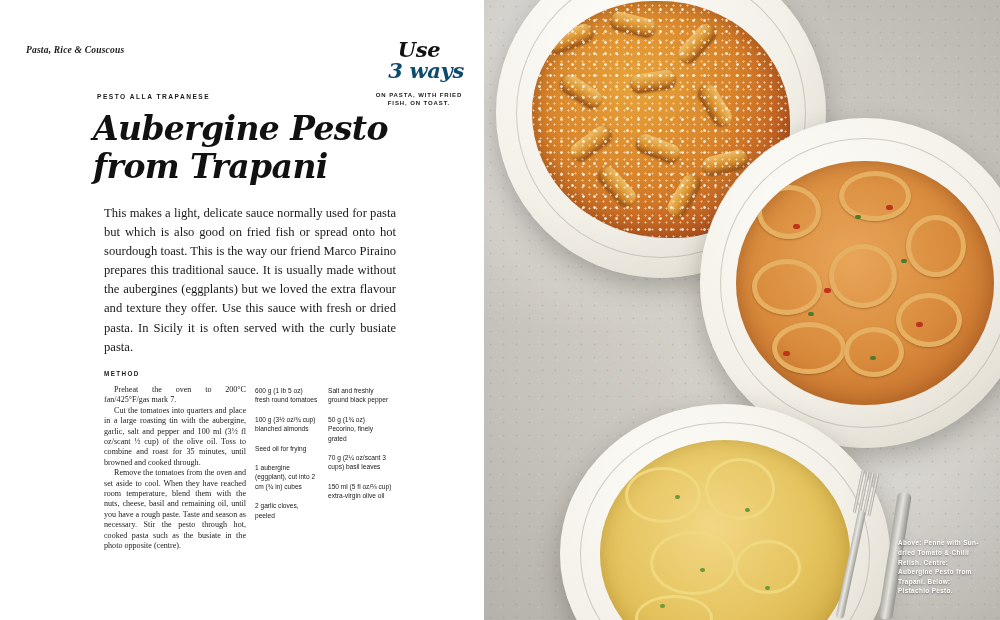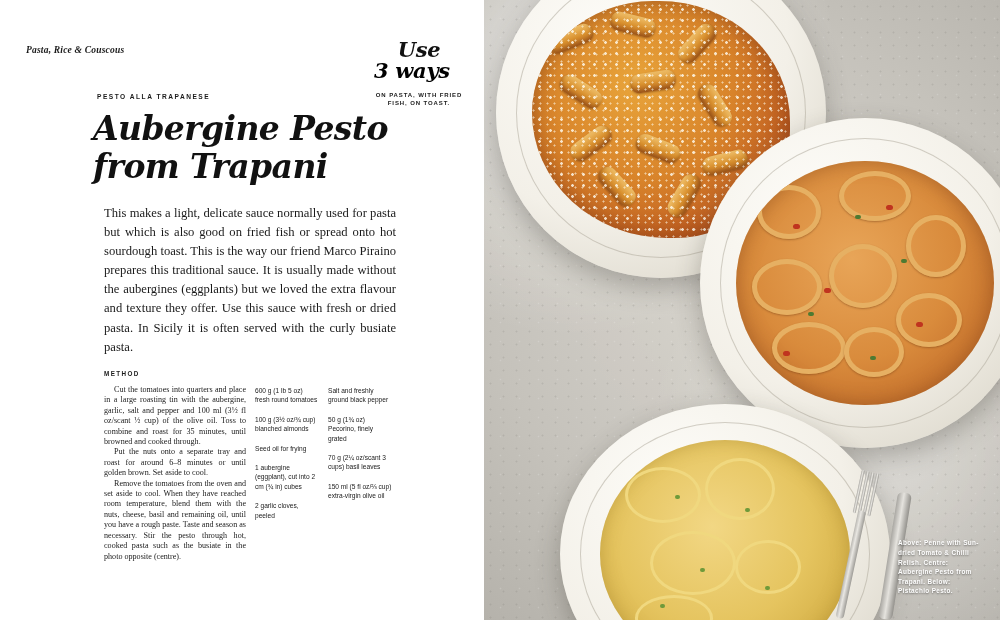--- a/index.html
+++ b/index.html
@@ -58,23 +58,23 @@
     display: block;
     text-align: center;
   }
   .use3ways .u2 {
     font-family: "DejaVu Serif", serif;
     font-weight: bold;
     font-style: italic;
     font-size: 21px;
     line-height: 22px;
     letter-spacing: -0.3px;
-    color: #000000;
+    color: #0c4a6e;
     display: block;
-    text-align: left;
+    text-align: right;
   }
   .use3ways .sub {
     margin-top: 9px;
     font-family: "Liberation Sans", sans-serif;
     font-weight: bold;
     font-size: 6px;
     line-height: 8.4px;
     letter-spacing: 0.9px;
     color: #1a1a1a;
     text-transform: uppercase;
@@ -365,22 +365,22 @@
       <span class="sub">ON PASTA, WITH FRIED FISH, ON TOAST.</span>
     </div>
 
     <div class="eyebrow">PESTO ALLA TRAPANESE</div>
     <div class="title">Aubergine Pesto from Trapani</div>
     <div class="intro">This makes a light, delicate sauce normally used for pasta but which is also good on fried fish or spread onto hot sourdough toast. This is the way our friend Marco Piraino prepares this traditional sauce. It is usually made without the aubergines (eggplants) but we loved the extra flavour and texture they offer. Use this sauce with fresh or dried pasta. In Sicily it is often served with the curly busiate pasta.</div>
 
     <div class="method-label">METHOD</div>
 
     <div class="method-col">
+      <p>Preheat the oven to 200°C fan/425°F/gas mark 7.</p>
       <p>Cut the tomatoes into quarters and place in a large roasting tin with the aubergine, garlic, salt and pepper and 100 ml (3½ fl oz/scant ½ cup) of the olive oil. Toss to combine and roast for 35 minutes, until browned and cooked through.</p>
-      <p>Put the nuts onto a separate tray and roast for around 6–8 minutes or until golden brown. Set aside to cool.</p>
       <p>Remove the tomatoes from the oven and set aside to cool. When they have reached room temperature, blend them with the nuts, cheese, basil and remaining oil, until you have a rough paste. Taste and season as necessary. Stir the pesto through hot, cooked pasta such as the busiate in the photo opposite (centre).</p>
     </div>
 
     <div class="ing-col c1">
       <p>600 g (1 lb 5 oz) fresh round tomatoes</p>
       <p>100 g (3½ oz/¾ cup) blanched almonds</p>
       <p>Seed oil for frying</p>
       <p>1 aubergine (eggplant), cut into 2 cm (¾ in) cubes</p>
       <p>2 garlic cloves, peeled</p>
     </div>

